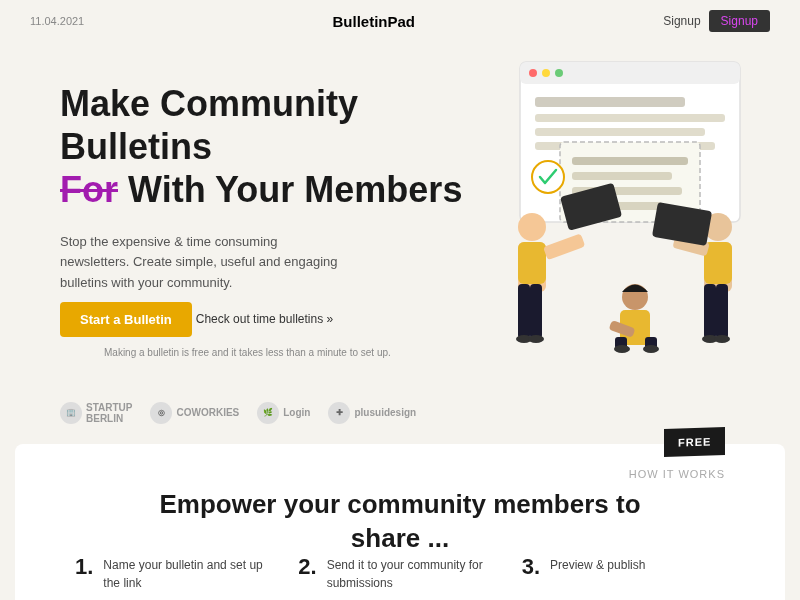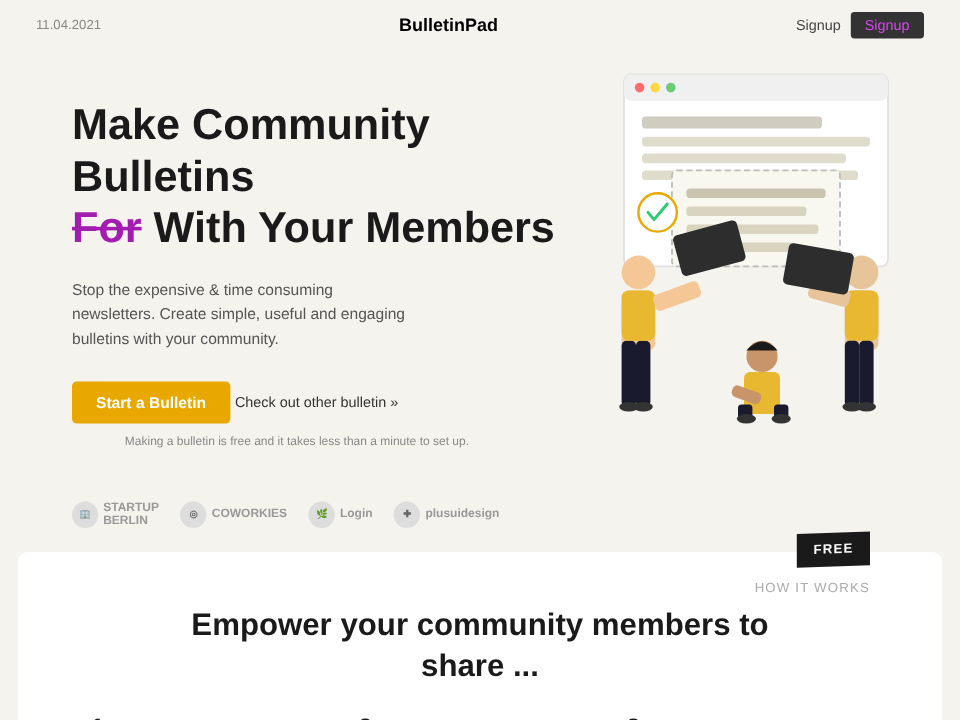--- a/index.html
+++ b/index.html
@@ -73,21 +73,21 @@
     .hero-title .strikethrough {
       text-decoration: line-through;
       color: #a21caf;
       font-weight: 700;
     }
     .hero-subtitle {
       font-size: 13px;
       color: #555;
       line-height: 1.6;
       max-width: 280px;
-      margin-bottom: 24px;
+      margin-bottom: 8px;
     }
     .hero-cta {
       display: flex;
       align-items: center;
       gap: 4px;
       margin-bottom: 10px;
     }
     .btn-start {
       background: #e8a800;
       color: #fff;
@@ -178,21 +178,20 @@
       letter-spacing: 1px;
       text-transform: uppercase;
       margin-bottom: 8px;
     }
     .bottom-title {
       text-align: center;
       font-size: 26px;
       font-weight: 700;
       color: #1a1a1a;
       line-height: 1.3;
-      margin-bottom: 24px;
     }
     .steps {
       display: flex;
       gap: 20px;
       align-items: flex-start;
     }
     .step {
       flex: 1;
       display: flex;
       align-items: flex-start;
@@ -226,21 +225,21 @@
 <section class="hero">
   <div class="hero-left">
     <h1 class="hero-title">
       <span>Make Community Bulletins</span><br>
       <span class="strikethrough">For</span>
       <span>With Your Members</span>
     </h1>
     <p class="hero-subtitle">Stop the expensive &amp; time consuming newsletters. Create simple, useful and engaging bulletins with your community.</p>
     <div class="hero-cta">
       <button class="btn-start">Start a Bulletin</button>
-      <a class="btn-check">Check out other bulletin »</a>
+      <a class="btn-check">Check out time bulletins »</a>
     </div>
     <p class="hero-note">Making a bulletin is free and it takes less than a minute to set up.</p>
   </div>
 
   <div class="hero-illustration">
     <svg width="320" height="310" viewBox="0 0 320 310" xmlns="http://www.w3.org/2000/svg">
 
       <rect x="60" y="10" width="220" height="160" rx="6" fill="#fff" stroke="#e0e0e0" stroke-width="1.5"></rect>
       <rect x="60" y="10" width="220" height="22" rx="6" fill="#f0f0f0"></rect>
       <circle cx="73" cy="21" r="4" fill="#ff6b6b"></circle>

